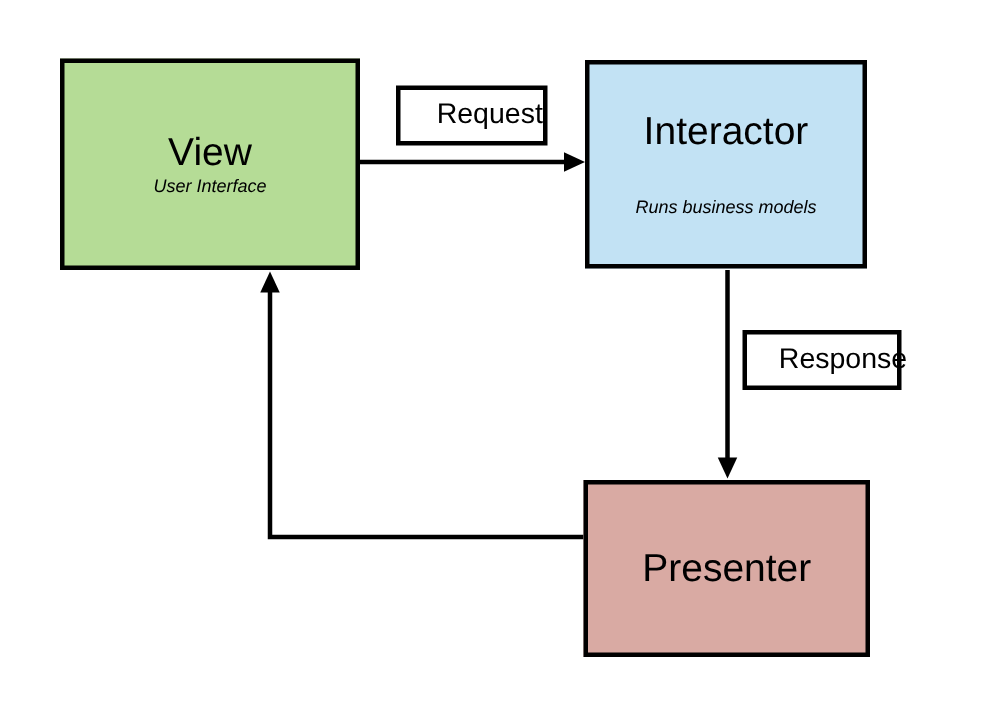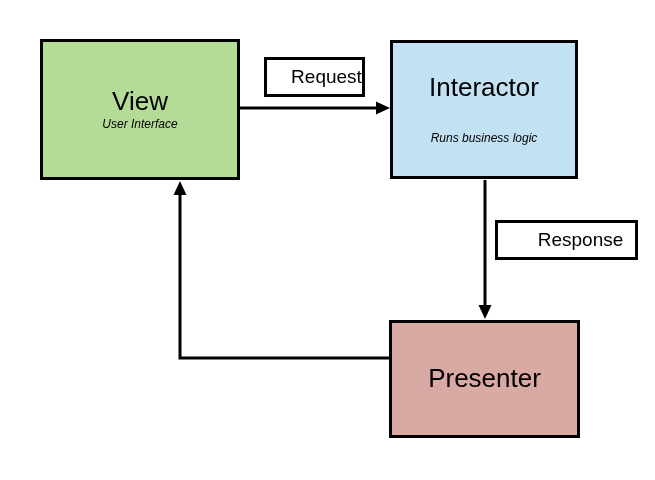--- a/index.html
+++ b/index.html
@@ -51,21 +51,21 @@
     position: absolute;
     background: #ffffff;
     border: 3px solid #000;
     box-sizing: border-box;
     display: flex;
     align-items: center;
     justify-content: center;
     font-size: 19px;
   }
   .label-request   { left: 264px; top: 57px;  width: 101px; height: 40px; padding-left: 24px; }
-  .label-response  { left: 495px; top: 220px; width: 143px; height: 40px; padding-left: 28px; }
+  .label-response  { left: 495px; top: 220px; width: 106px; height: 40px; padding-left: 28px; }
   .label-viewmodel { left: 160px; top: 372px; width: 148px; height: 48px; }
 </style>
 </head>
 <body>
 
 <div class="canvas">
 
   <svg class="arrows" viewBox="0 0 655 480" xmlns="http://www.w3.org/2000/svg">
     <g>
       <line x1="240" y1="108" x2="377" y2="108"></line>
@@ -81,21 +81,21 @@
     </g>
   </svg>
 
   <div class="node node-view" style="background: rgb(181, 220, 150);">
     <div class="node-title">View</div>
     <div class="node-subtitle">User Interface</div>
   </div>
 
   <div class="node node-interactor" style="background: rgb(194, 226, 244);">
     <div class="node-title">Interactor</div>
-    <div class="node-subtitle">Runs business logic</div>
+    <div class="node-subtitle">Runs business models</div>
   </div>
 
   <div class="node node-presenter" style="background: rgb(217, 170, 163); align-items: center;">
     <div class="node-title">Presenter</div>
   </div>
 
   <div class="edge-label label-request">Request</div>
 
   <div class="edge-label label-response">Response</div>
 

